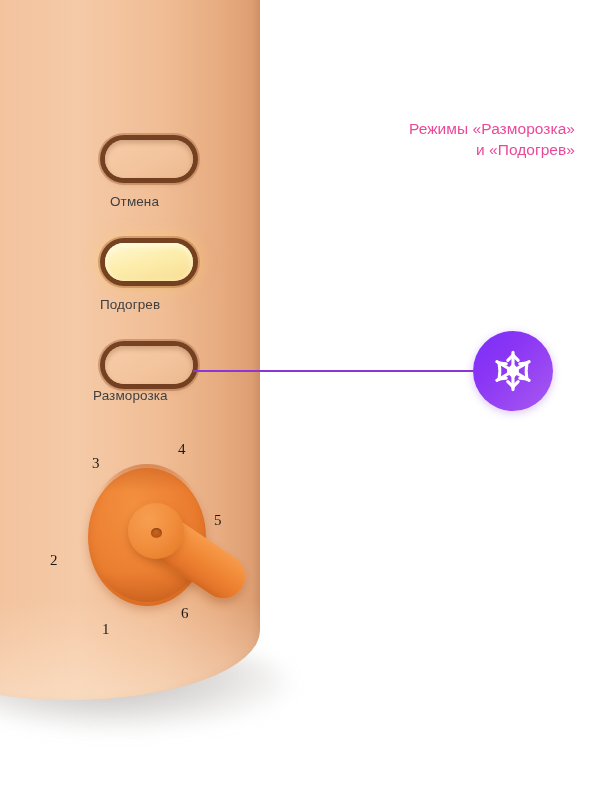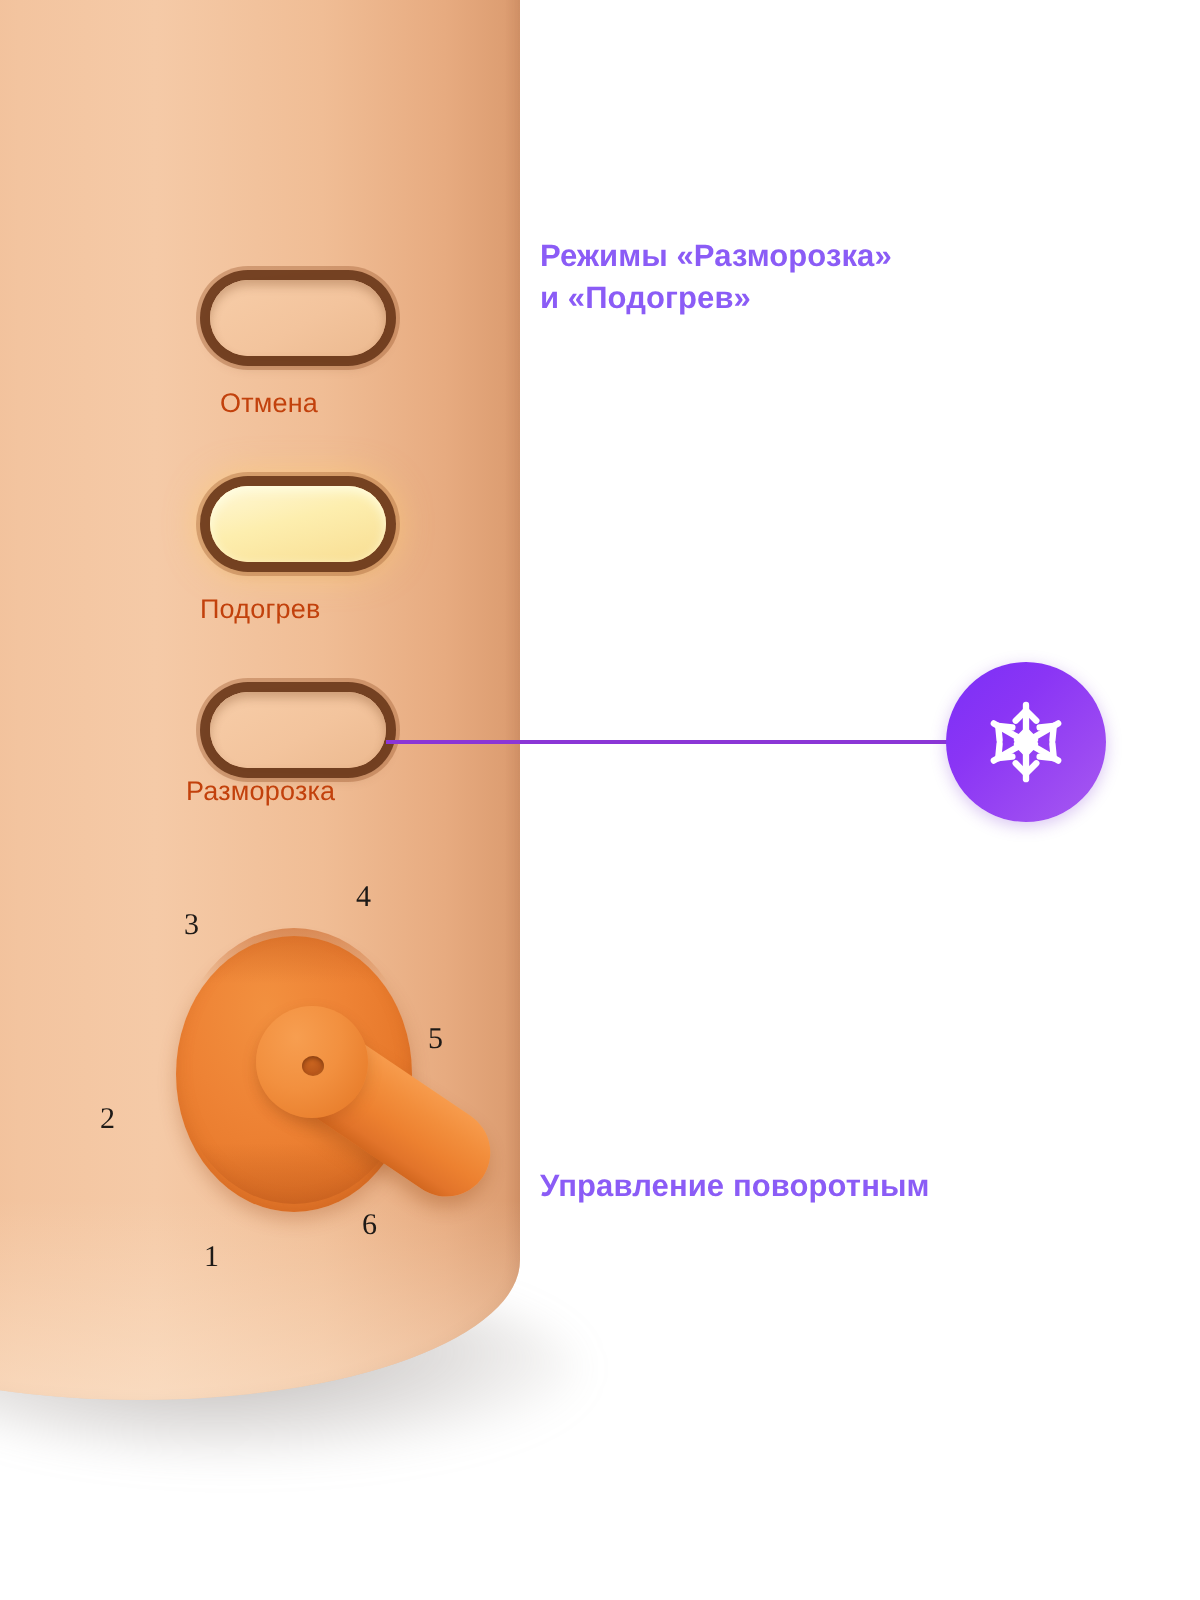--- a/index.html
+++ b/index.html
@@ -91,21 +91,21 @@
       0 0 16px 6px rgba(255,205,110,0.55),
       0 4px 7px rgba(110,60,25,0.30),
       inset 0 2px 6px rgba(255,255,230,0.85);
   }
   .pill-label {
     position: absolute;
     left: 0;
     width: 150px;
     font-size: 13.5px;
     font-weight: 400;
-    color: #c2410c;
+    color: #404040;
     letter-spacing: 0.1px;
     white-space: nowrap;
   }
 
   
   .connector {
     position: absolute;
     height: 2px;
     background: #8b36d6;
   }
@@ -190,24 +190,24 @@
     font-size: 15px;
     font-weight: 400;
     color: #1e1a17;
     font-family: "Liberation Serif", serif;
   }
 
   
   .caption {
     position: absolute;
     font-size: 15.5px;
-    font-weight: bold;
-    color: #8b5cf6;
+    font-weight: normal;
+    color: #ec4899;
     line-height: 1.38;
-    text-align: left;
+    text-align: right;
     letter-spacing: 0.05px;
   }
 </style>
 </head>
 <body>
 
 <div id="stage">
 
   <div class="appliance-shadow"></div>
   <div class="appliance-body"></div>
@@ -279,16 +279,15 @@
       </svg>
     </span>
   </div>
 
   <div class="caption" style="left:270px; top:118px; width:305px;">
     <div>Режимы «Разморозка»</div>
     <div>и «Подогрев»</div>
   </div>
 
   <div class="caption" style="left:270px; top:583px; width:305px;">
-    <div>Управление поворотным</div>
   </div>
 
 </div>
 
 </body></html>

